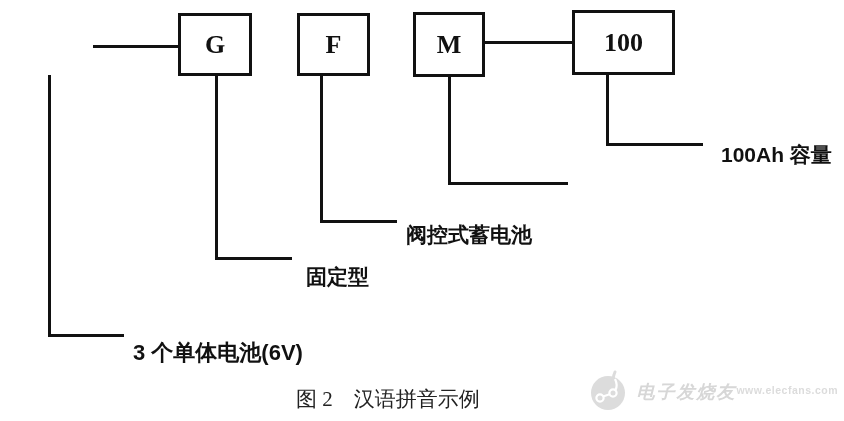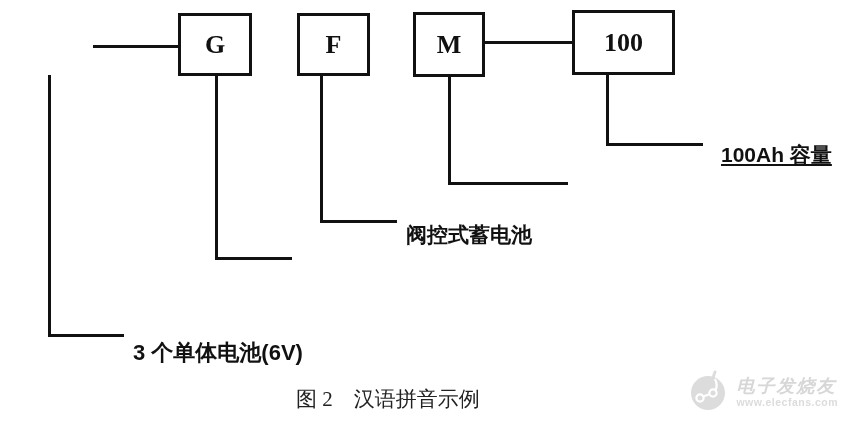--- a/index.html
+++ b/index.html
@@ -56,21 +56,21 @@
     right: 6px;
     bottom: 4px;
     display: flex;
     align-items: center;
     gap: 6px;
     color: #d9d9d9;
     user-select: none;
   }
   .wm-text {
     display: flex;
-    flex-direction: column;
+    flex-direction: row;
     line-height: 1;
   }
   .wm-name {
     font-size: 18px;
     font-weight: bold;
     font-style: italic;
     letter-spacing: 2px;
     color: #d7d7d7;
   }
   .wm-url {
@@ -110,22 +110,23 @@
 
   <div class="vline" style="left:320px; top:76px; height:147px;"></div>
   <div class="hline" style="left:320px; top:220px; width:77px;"></div>
 
   <div class="vline" style="left:448px; top:77px; height:108px;"></div>
   <div class="hline" style="left:448px; top:182px; width:120px;"></div>
 
   <div class="vline" style="left:606px; top:75px; height:71px;"></div>
   <div class="hline" style="left:606px; top:143px; width:97px;"></div>
 
-  <div class="lbl" style="left:721px; top:141px;text-decoration:underline;">100Ah 容量</div>
+  <div class="lbl" style="left:721px; top:141px;">100Ah 容量</div>
   <div class="lbl" style="left:406px; top:221px;">阀控式蓄电池</div>
+  <div class="lbl" style="left:306px; top:263px;">固定型</div>
   <div class="lbl" style="left:133px; top:338px; font-size:22px;">3 个单体电池(6V)</div>
 
   <div class="caption">图 2　汉语拼音示例</div>
 
   <div class="watermark">
     <span>
       <svg width="42" height="46" viewBox="0 0 42 46">
         <circle cx="20" cy="26" r="17" fill="#dcdcdc"></circle>
         <path d="M 27 5 Q 24 12 26 15" stroke="#dcdcdc" stroke-width="3" fill="none" stroke-linecap="round"></path>
         <circle cx="12" cy="31" r="3.6" fill="none" stroke="#ffffff" stroke-width="2.2"></circle>

